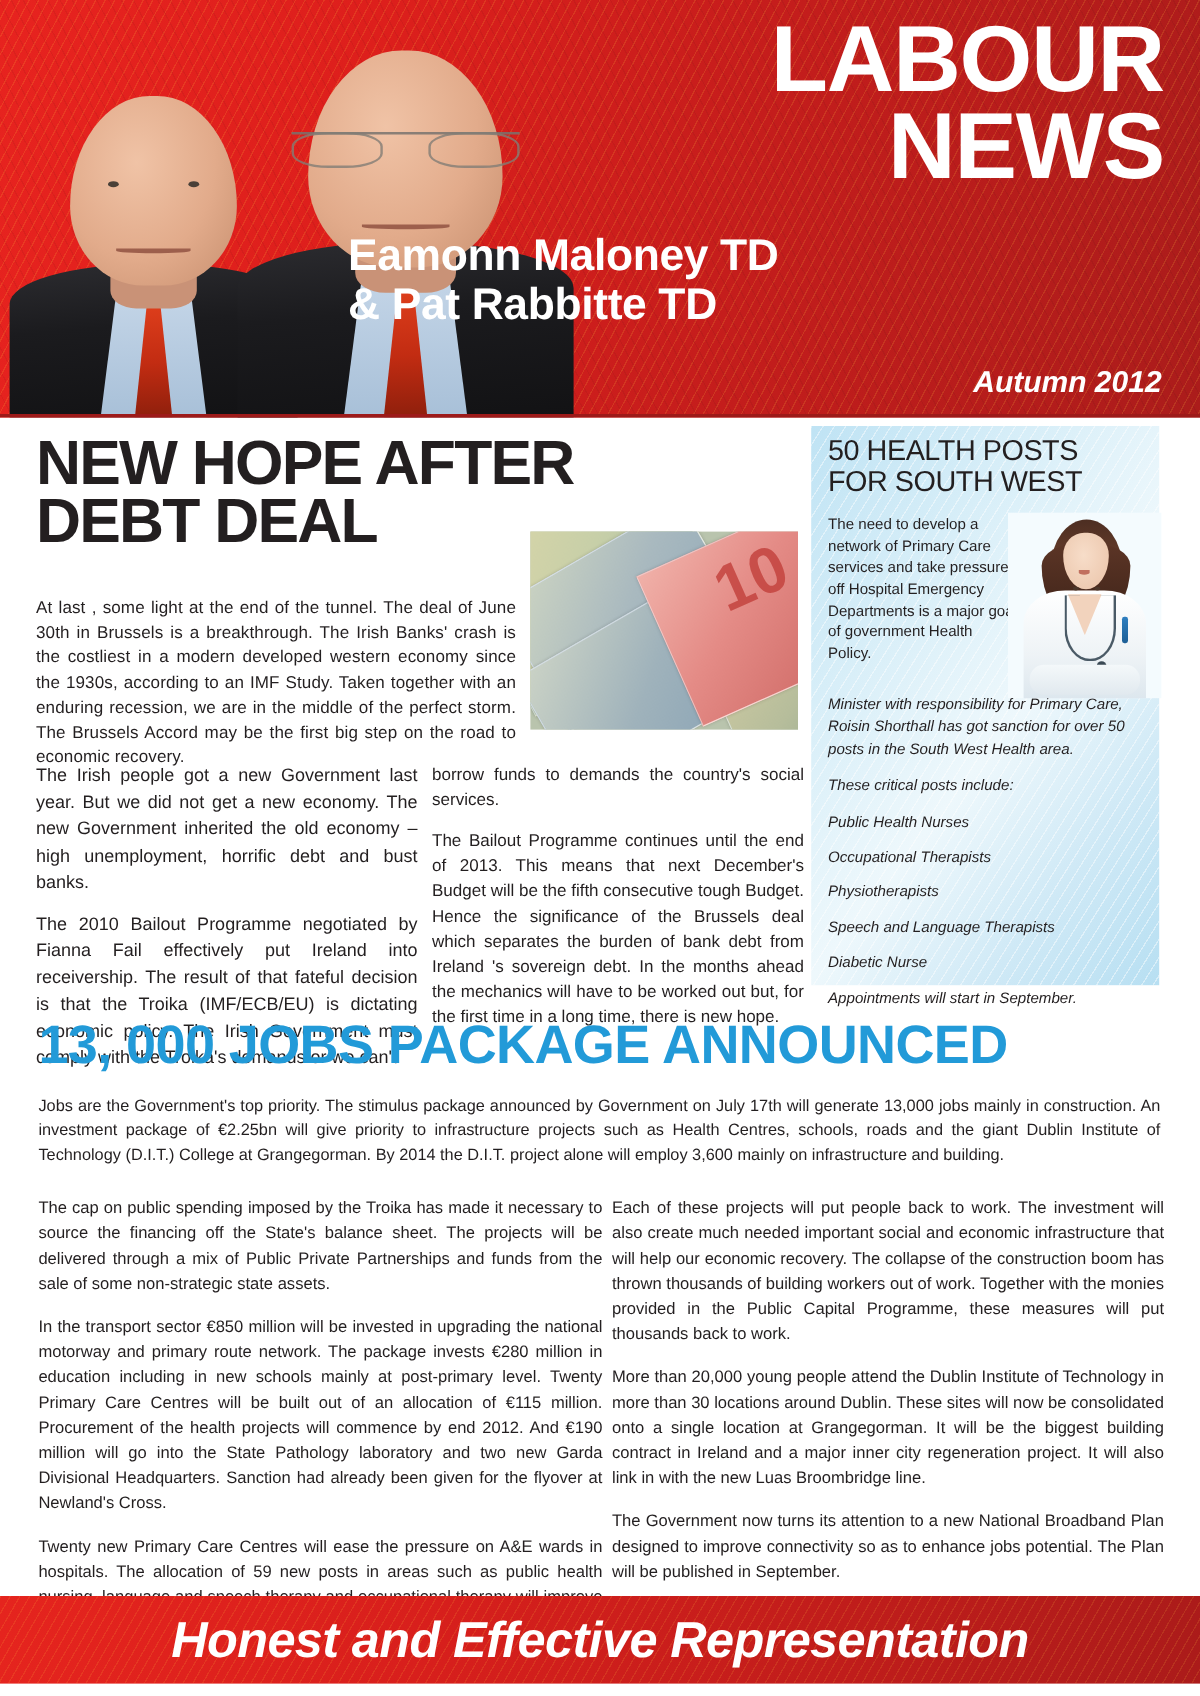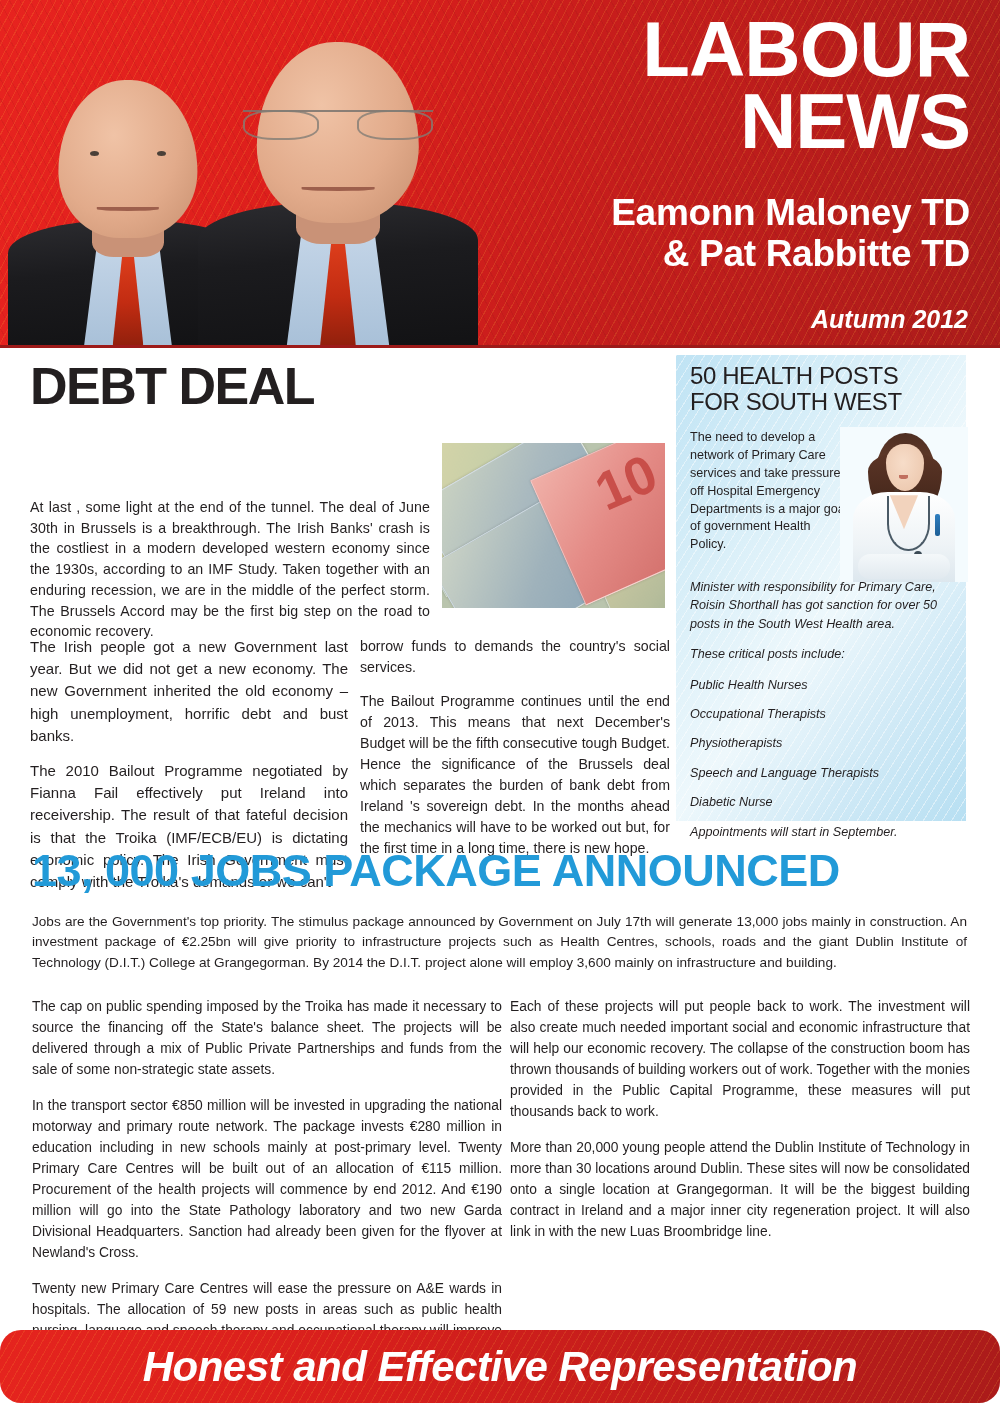--- a/index.html
+++ b/index.html
@@ -119,21 +119,20 @@
     font-size: 78px;
     line-height: .92em;
     letter-spacing: -1px;
   }
   .mast-title .l2 { display: block; }
   .mast-names {
     position: absolute;
     right: 30px;
     top: 192px;
     width: 680px;
-    text-align: right;
     color: #ffffff;
     font-weight: bold;
     font-size: 37px;
     line-height: 1.12em;
     letter-spacing: -.3px;
   }
   .mast-names .n2 { display: block; }
   .mast-date {
     position: absolute;
     right: 32px;
@@ -360,21 +359,20 @@
   }
   .jobs-col-l p, .jobs-col-r p { margin: 0 0 15px 0; }
 
   
   .footer-band {
     position: absolute;
     left: 0; top: 1330px;
     width: 1000px; height: 73px;
     background: linear-gradient(96deg, #e5241e 0%, #d81f1c 35%, #c01d1b 70%, #ab1b1a 100%);
     overflow: hidden;
-    border-radius: 21px;
   }
   .footer-texture {
     position: absolute; inset: 0;
     background-image: repeating-linear-gradient(120deg, rgba(255,190,60,.14) 0 1px, rgba(0,0,0,0) 1px 7px);
   }
   .footer-slogan {
     position: absolute;
     left: 0; top: 0; width: 1000px; height: 73px;
     display: flex; align-items: center; justify-content: center;
     color: #ffffff;
@@ -424,20 +422,21 @@
     <div class="mast-names">
       <span>Eamonn Maloney TD</span>
       <span class="n2">&amp; Pat Rabbitte TD</span>
     </div>
 
     <div class="mast-date">Autumn 2012</div>
     <div class="masthead-bottomline"></div>
   </div>
 
   <div class="lead-head">
+    <span>NEW HOPE AFTER</span>
     <span class="hl2">DEBT DEAL</span>
   </div>
 
   <div class="money-photo">
     <div class="note n-a"></div>
     <div class="note n-b"></div>
     <div class="note n-c"></div>
     <div class="note n-e"></div>
     <div class="note n-d"></div>
     <div class="glyph10">10</div>
@@ -496,20 +495,21 @@
   <div class="jobs-intro">Jobs are the Government's top priority.  The stimulus package announced by Government on July 17th will generate 13,000 jobs mainly in construction.  An investment package of €2.25bn will give priority to infrastructure projects such as Health Centres, schools, roads and the giant Dublin Institute of Technology (D.I.T.) College at Grangegorman.  By 2014 the D.I.T. project alone will employ 3,600 mainly on infrastructure and building.</div>
 
   <div class="jobs-col-l">
     <p>The cap on public spending imposed by the Troika has made it necessary to source the financing off the State's balance sheet.  The projects will be delivered through a mix of Public Private Partnerships and funds from the sale of some non-strategic state assets.</p>
     <p>In the transport sector €850 million will be invested in upgrading the national motorway and primary route network.  The package invests €280 million in education including in new schools mainly at post-primary level.  Twenty Primary Care Centres will be built out of an allocation of €115 million.  Procurement of the health projects will commence by end 2012.  And €190 million will go into the State Pathology laboratory and two new Garda Divisional Headquarters.  Sanction had already been given for the flyover at Newland's Cross.</p>
     <p>Twenty new Primary Care Centres will ease the pressure on A&amp;E wards in hospitals.  The allocation of 59 new posts in areas such as public health nursing, language and speech therapy and occupational therapy will improve services locally.</p>
   </div>
   <div class="jobs-col-r">
     <p>Each of these projects will put people back to work.  The investment will also create much needed important social and economic infrastructure that will help our economic recovery.  The collapse of the construction boom has thrown thousands of building workers out of work.  Together with the monies provided in the Public Capital Programme, these measures will put thousands back to work.</p>
     <p>More than 20,000 young people attend the Dublin Institute of Technology in more than 30 locations around Dublin.  These sites will now be consolidated onto a single location at Grangegorman.  It will be the biggest building contract in Ireland and a major inner city regeneration project.  It will also link in with the new Luas Broombridge line.</p>
+    <p>The Government now turns its attention to a new National Broadband Plan designed to improve connectivity so as to enhance jobs potential.  The Plan will be published in September.</p>
   </div>
 
   <div class="footer-band">
     <div class="footer-texture"></div>
     <div class="footer-slogan">Honest and Effective Representation</div>
   </div>
 
 </div>
 
 </body></html>

